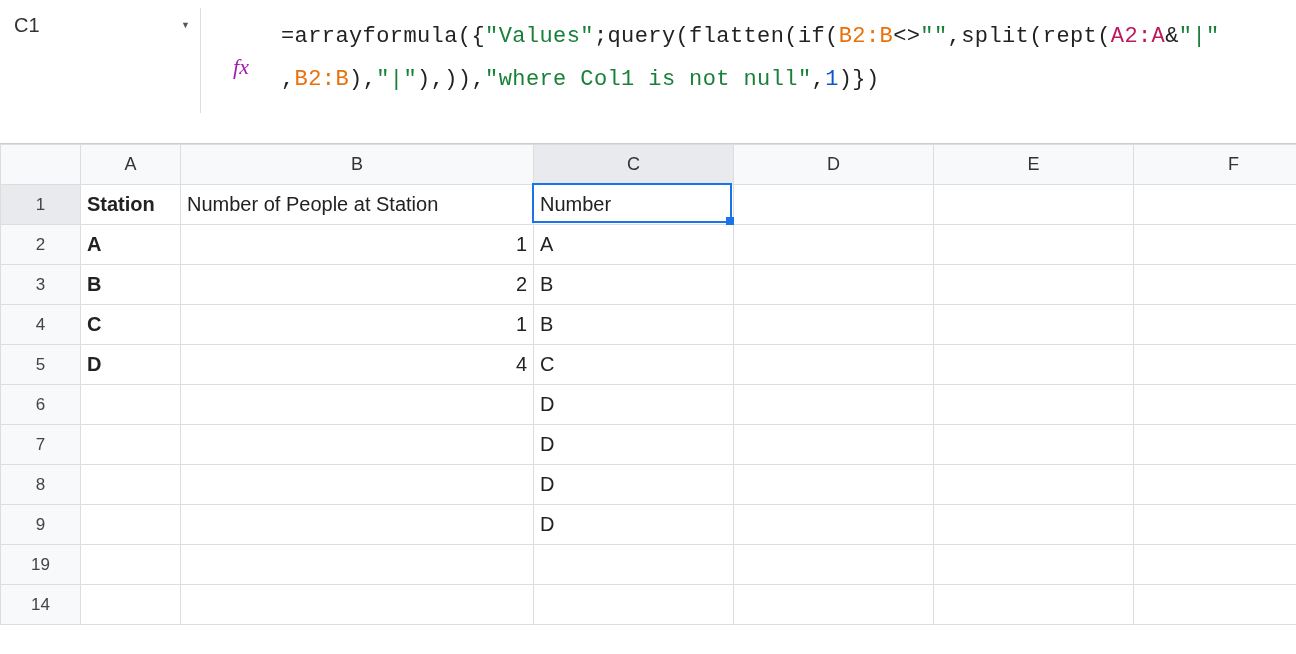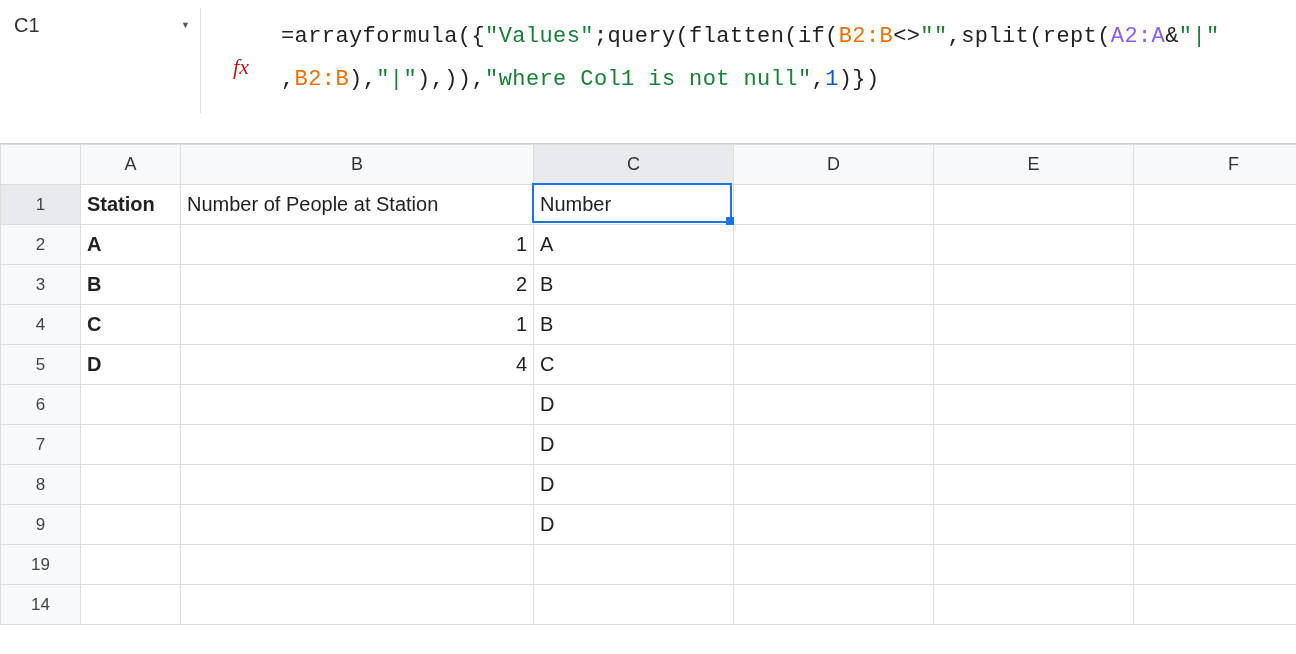--- a/index.html
+++ b/index.html
@@ -49,37 +49,37 @@
     padding-top: 16px;
   }
   .fx-label {
     width: 80px;
     display: flex;
     align-items: center;
     justify-content: center;
     font-family: Georgia, 'Times New Roman', serif;
     font-style: italic;
     font-size: 22px;
-    color: #b91c1c;
+    color: #a21caf;
     padding-top: 38px;
   }
   .formula-text {
     font-family: 'Consolas', 'Menlo', 'Courier New', monospace;
     font-size: 22px;
     line-height: 1.95;
     letter-spacing: 0.4px;
     white-space: pre-wrap;
     flex: 1;
     padding-right: 20px;
     color: #222;
   }
   .f-black { color: #222; }
   .f-green { color: #188038; }
   .f-orange { color: #e8710a; }
-  .f-purple { color: #8b5cf6; }
+  .f-purple { color: #be185d; }
   .f-blue  { color: #1155cc; }
 
   .sheet-area {
     position: relative;
   }
   table.sheet {
     border-collapse: collapse;
     table-layout: fixed;
     width: 1296px;
   }

